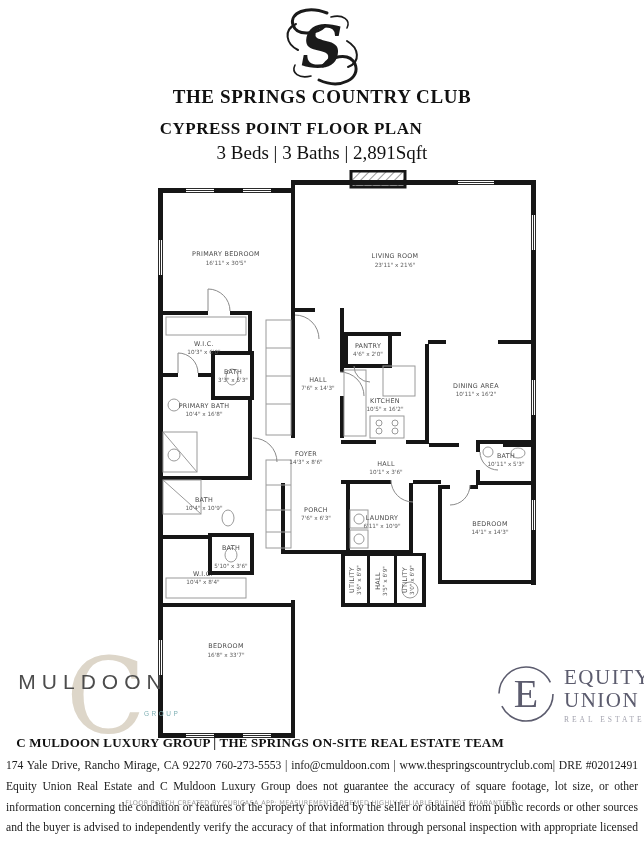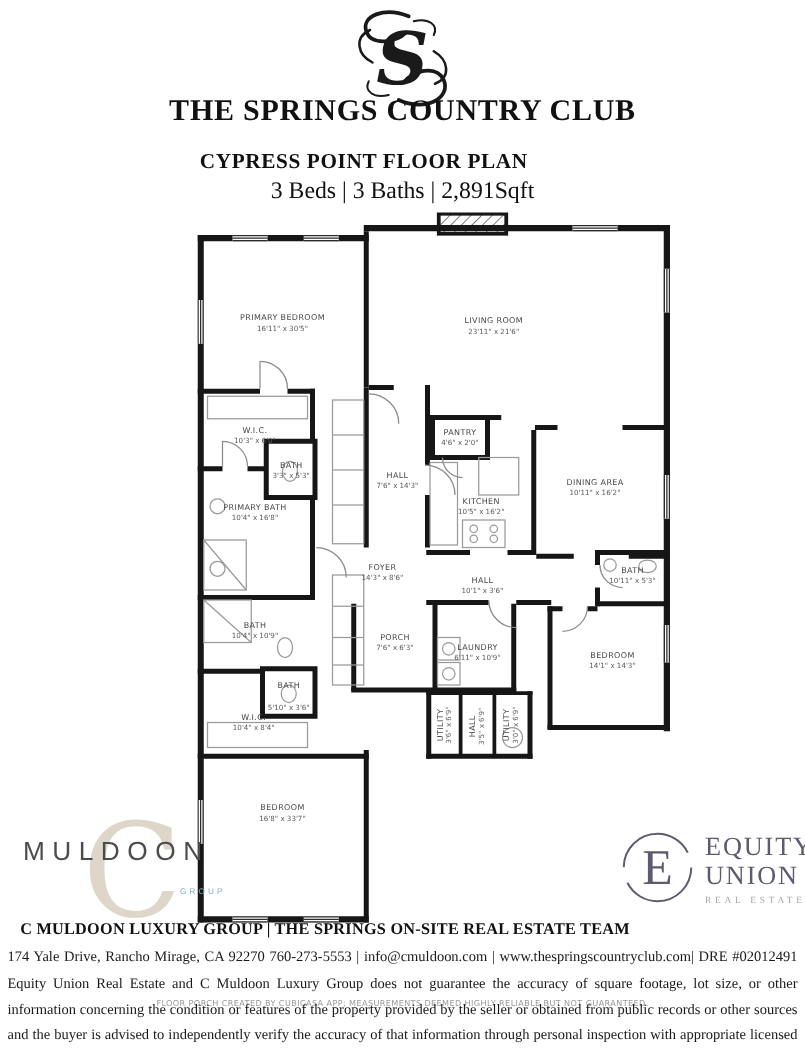--- a/index.html
+++ b/index.html
@@ -2,21 +2,21 @@
 <html><head>
 <meta charset="utf-8">
 <style>
   html,body{margin:0;padding:0;}
   body{width:644px;height:841px;background:#ffffff;position:relative;overflow:hidden;
        font-family:"Liberation Serif", serif;color:#111;}
   .center{text-align:center;}
 
   
   #logo-s{position:absolute;left:267px;top:4px;width:110px;height:86px;}
-  #club-title{position:absolute;top:76px;left:0;width:644px;font-size:24px;font-weight:bold;
+  #club-title{position:absolute;top:86px;left:0;width:644px;font-size:19px;font-weight:bold;
       letter-spacing:.6px;}
   #plan-title{position:absolute;top:119px;left:0;width:582px;font-size:17px;font-weight:bold;
       letter-spacing:.5px;}
   #specs-line{position:absolute;top:142px;left:0;width:644px;font-size:19px;}
 
   
   #plan-wrap{position:absolute;left:158px;top:170px;width:384px;height:572px;}
   #plan-wrap svg{display:block;}
   .wall{fill:#161616;}
   .wbox{fill:#ffffff;stroke:#161616;stroke-width:4;}

